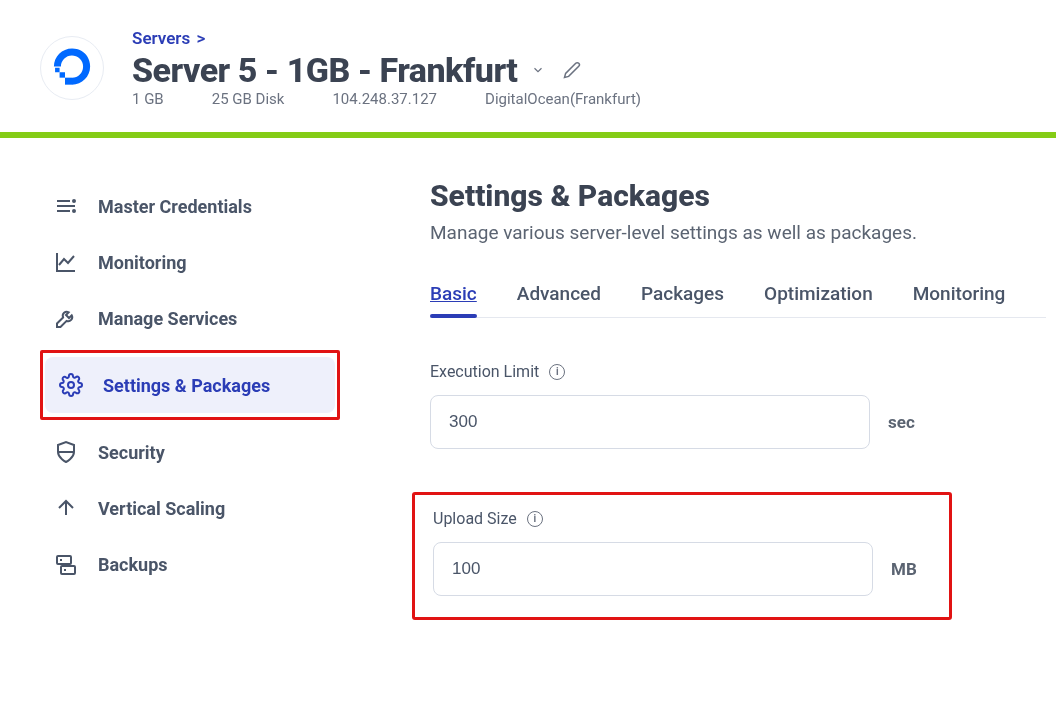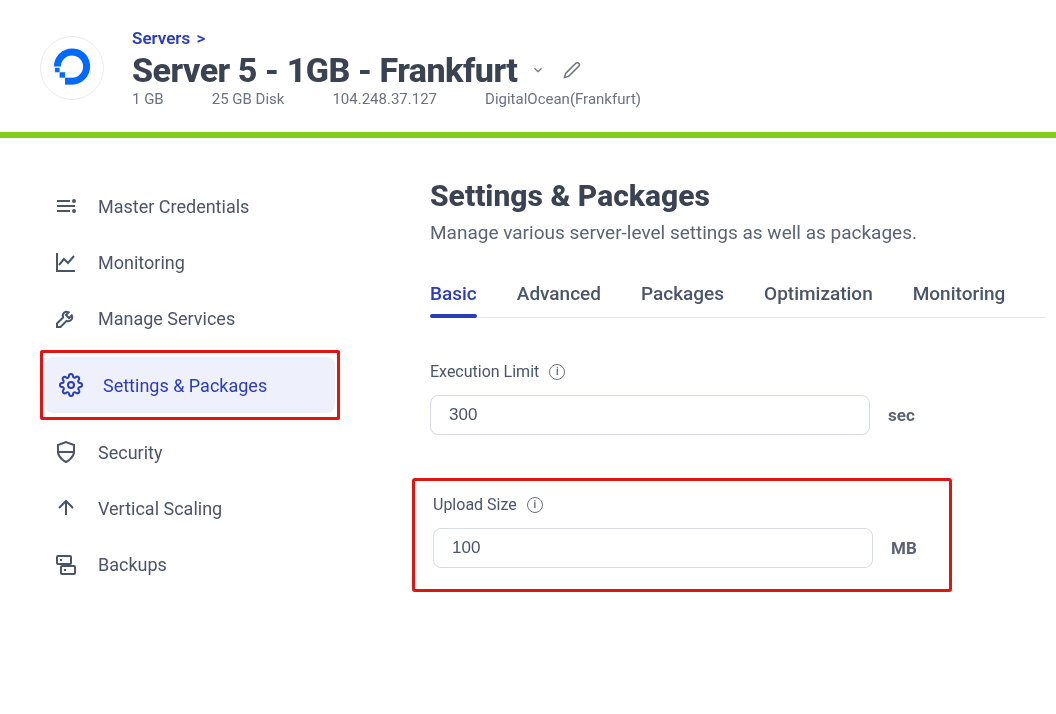--- a/index.html
+++ b/index.html
@@ -72,21 +72,21 @@
     width: 360px;
     padding: 0 20px 0 40px;
     flex-shrink: 0;
   }
   .nav-item {
     display: flex;
     align-items: center;
     gap: 20px;
     padding: 16px 14px;
     font-size: 18px;
-    font-weight: 400;
+    font-weight: 700;
     color: #4a5568;
     cursor: pointer;
     border-radius: 8px;
   }
   .nav-item.active {
     background: #eef0fb;
     color: #2b3db6;
   }
   .nav-item.active .nav-icon svg { stroke: #2b3db6; }
   .nav-icon {
@@ -127,20 +127,21 @@
   .tab {
     font-size: 19px;
     font-weight: 500;
     color: #4a5568;
     padding-bottom: 12px;
     cursor: pointer;
     position: relative;
   }
   .tab.active {
     color: #2b3db6;
+    text-decoration: underline;
   }
   .tab.active::after {
     content: "";
     position: absolute;
     left: 0;
     right: 0;
     bottom: -1px;
     height: 4px;
     background: #2b3db6;
     border-radius: 2px;
@@ -169,21 +170,21 @@
     color: #6b7280;
     cursor: pointer;
   }
   .input-row {
     display: flex;
     align-items: center;
     gap: 18px;
   }
   .text-input {
     width: 440px;
-    height: 40px;
+    height: 54px;
     border: 1px solid #d6dbe5;
     border-radius: 8px;
     padding: 0 18px;
     font-size: 17px;
     color: #4a5568;
     outline: none;
   }
   .unit {
     font-size: 17px;
     color: #5b6472;

